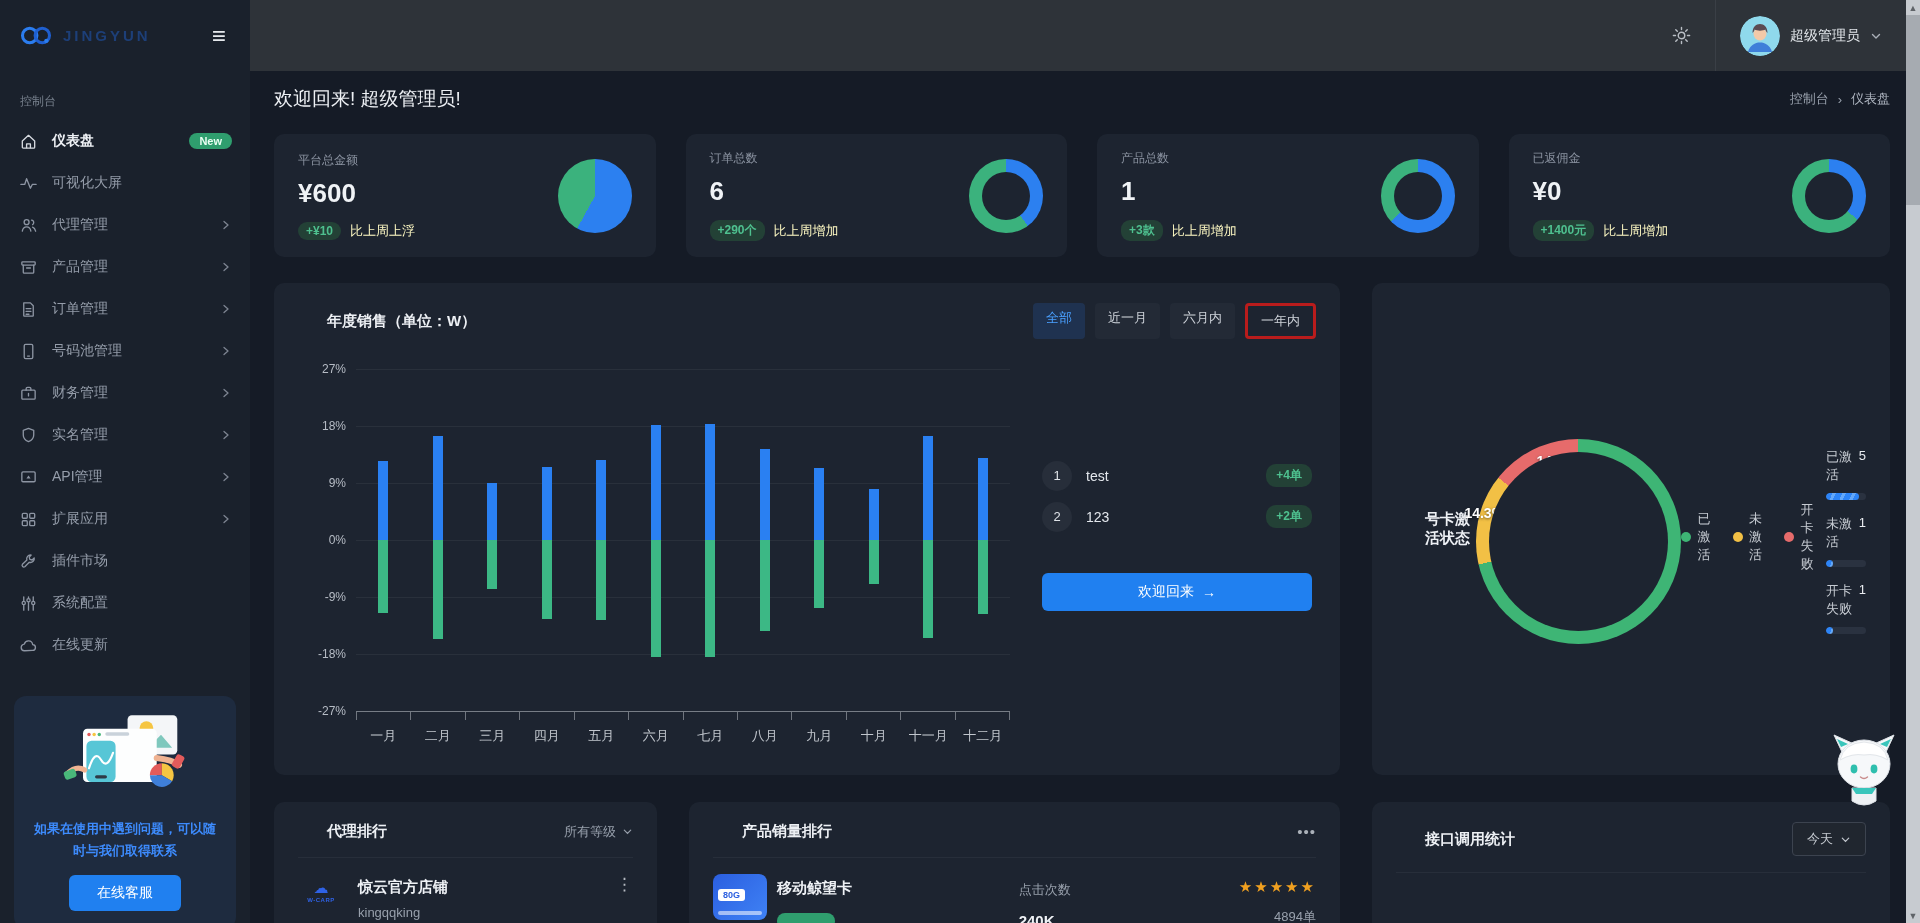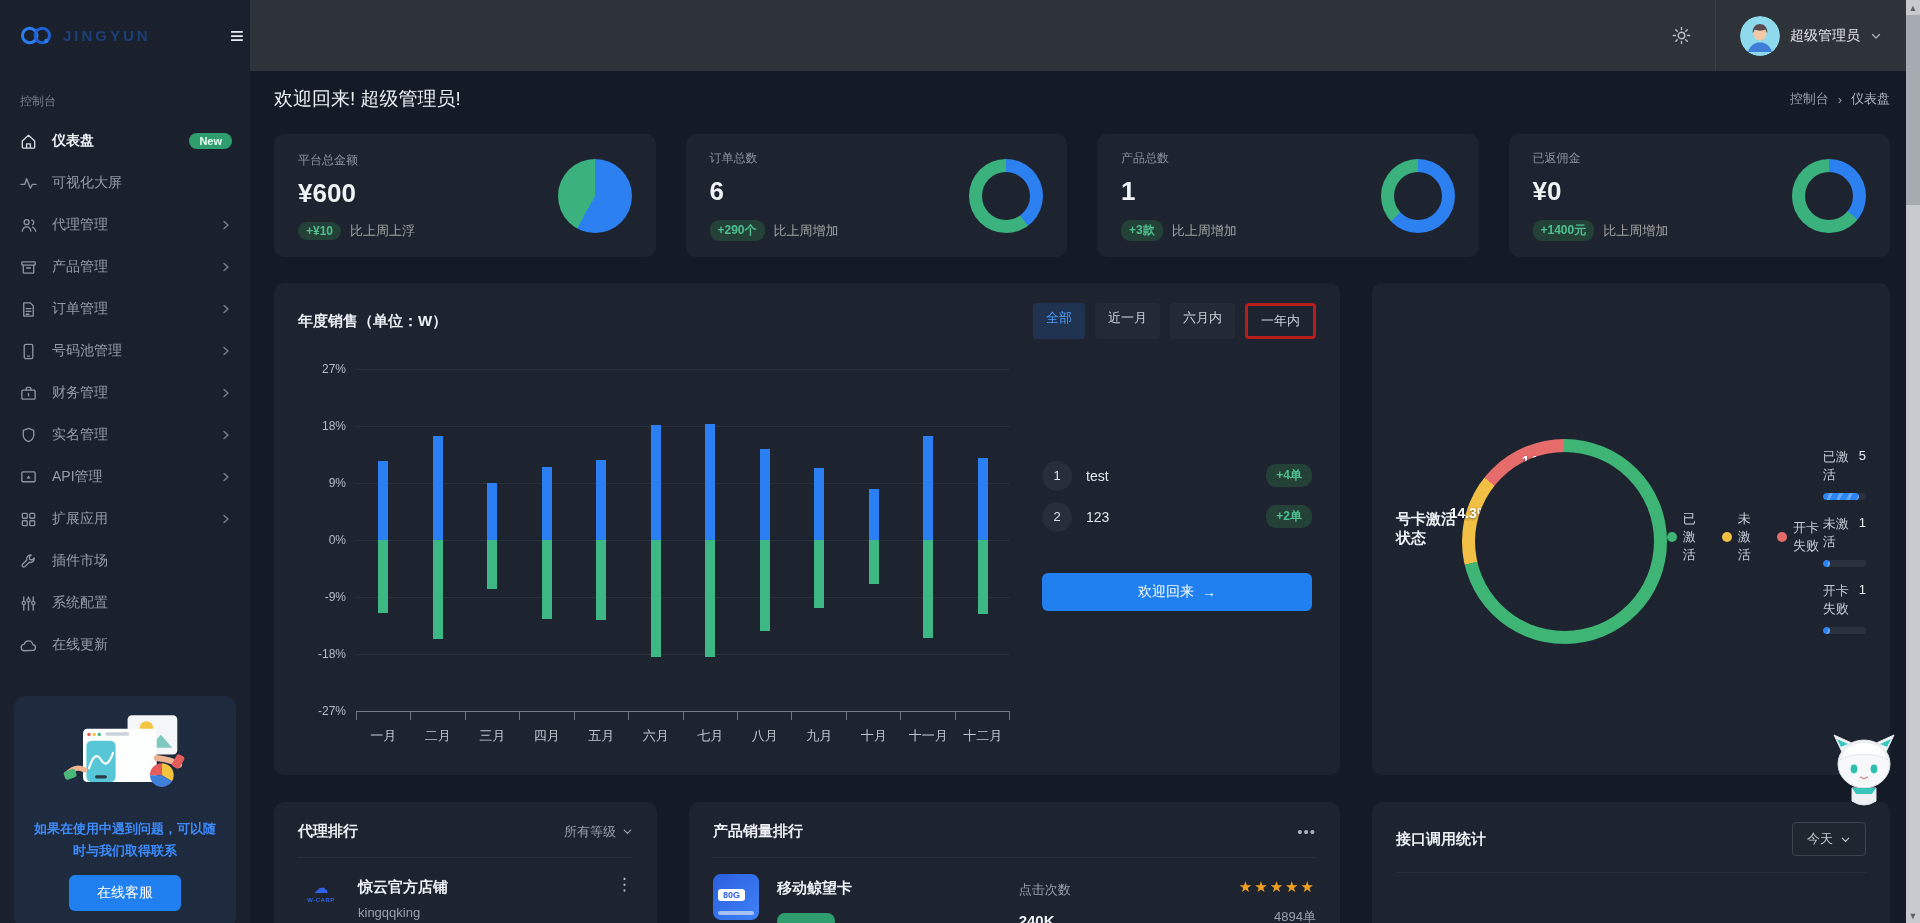--- a/index.html
+++ b/index.html
@@ -2,21 +2,21 @@
 <html><head>
 <meta charset="utf-8">
 <style>
   *{box-sizing:border-box;margin:0;padding:0;}
   html,body{width:1920px;height:923px;overflow:hidden;}
   body{background:#151b26;font-family:"Liberation Sans",sans-serif;position:relative;}
   .layout{display:flex;height:100%;}
 
   
   .sidebar{width:250px;background:#1a212c;flex-shrink:0;display:flex;flex-direction:column;}
-  .side-head{height:71px;display:flex;align-items:center;justify-content:space-between;padding:0 6px 0 16px;flex-shrink:0;}
+  .side-head{height:71px;display:flex;align-items:center;justify-content:space-between;padding:0 24px 0 16px;flex-shrink:0;}
   .logo{display:flex;align-items:center;gap:7px;cursor:pointer;}
   .logo-text{font-size:15px;font-weight:bold;color:#1d3f78;letter-spacing:3px;}
   .hamburger{color:#e6e9ed;font-size:24px;line-height:1;cursor:pointer;}
   .section-label{color:#77808d;font-size:12px;padding:22px 20px 10px;}
   .menu-item{height:42px;display:flex;align-items:center;gap:14px;padding:0 18px;color:#959daa;font-size:14px;cursor:pointer;}
   .mi-icon{width:20px;height:20px;color:#8d95a3;display:flex;align-items:center;justify-content:center;flex-shrink:0;}
   .mi-icon svg{width:19px;height:19px;}
   .mi-label{flex:1;}
   .menu-item.active .mi-label{color:#eef1f5;font-weight:bold;}
   .menu-item.active .mi-icon{color:#d6dae0;}
@@ -46,29 +46,29 @@
   .crumb-current{color:#aeb5c0;}
 
   
   .stats-row{display:grid;grid-template-columns:repeat(4,1fr);gap:30px;margin-top:22px;}
   .card{background:#1d2430;border-radius:10px;}
   .stat-card{height:123px;padding:18px 24px;display:flex;justify-content:space-between;align-items:center;}
   .stat-label{color:#8b93a1;font-size:12px;}
   .stat-value{color:#f0f3f6;font-size:26px;font-weight:bold;margin-top:9px;}
   .stat-foot{display:flex;align-items:center;gap:9px;margin-top:13px;}
   .stat-badge{background:#234136;color:#4ec08f;font-size:12px;font-weight:bold;padding:2px 8px;border-radius:9px;white-space:nowrap;}
-  .stat-note{color:#a3a3a3;font-size:13px;white-space:nowrap;}
+  .stat-note{color:#fef9c3;font-size:13px;white-space:nowrap;}
   .stat-donut{width:74px;height:74px;border-radius:50%;position:relative;flex-shrink:0;}
   .donut-hole{position:absolute;inset:13px;background:#1d2430;border-radius:50%;}
 
   
   .mid-row{display:grid;grid-template-columns:1fr 518px;gap:32px;margin-top:26px;height:492px;}
   .sales-card{padding:20px 24px;display:flex;flex-direction:column;min-width:0;}
   .card-head{display:flex;justify-content:space-between;align-items:center;}
-  .card-title{color:#edf0f4;font-size:15px;font-weight:bold;}
+  .card-title{color:#edf0f4;font-size:15px;font-weight:bold;margin-left:29px;}
   .filters{display:flex;gap:10px;}
   .chip{font-size:13px;color:#cdd2d9;background:#232a36;padding:6px 13px;border-radius:4px;cursor:pointer;}
   .chip.active{color:#4aa0ff;background:rgba(42,118,227,.18);}
   .chip.outlined{background:transparent;border:3px solid #b91c1c;}
 
   .sales-body{flex:1;display:flex;min-height:0;}
   .chart-wrap{flex:1;display:flex;flex-direction:column;padding:30px 6px 10px 0;min-width:0;}
   .plot{position:relative;flex:1;margin-left:58px;}
   .gridline{position:absolute;left:0;right:0;height:1px;background:rgba(255,255,255,.055);}
   .ytick{position:absolute;left:-52px;transform:translateY(-50%);color:#b6bcc5;font-size:12px;width:42px;text-align:right;}
@@ -116,21 +116,21 @@
   .kebab{margin-left:auto;color:#b5bac1;font-size:17px;cursor:pointer;line-height:1;}
 
   .agent-item{display:flex;align-items:flex-start;gap:14px;padding-top:18px;}
   .agent-logo{width:46px;display:flex;align-items:center;gap:2px;flex-direction:column;padding-top:4px;}
   .agent-logo .cloud{color:#2f62e6;font-size:15px;line-height:1;}
   .agent-logo .brand{color:#2f62e6;font-size:6px;font-weight:bold;letter-spacing:.5px;}
   .agent-name{color:#eef1f5;font-size:15px;font-weight:bold;padding-top:2px;}
   .agent-sub{color:#98a0ac;font-size:13px;margin-top:8px;}
 
   .product-item{display:grid;grid-template-columns:60px 1.1fr 1fr auto;align-items:start;gap:4px;padding-top:16px;}
-  .thumb{width:46px;height:46px;border-radius:8px;background:linear-gradient(135deg,#2b5fe0,#3f82f5);position:relative;overflow:hidden;}
+  .thumb{width:54px;height:46px;border-radius:8px;background:linear-gradient(135deg,#2b5fe0,#3f82f5);position:relative;overflow:hidden;}
   .thumb-badge{position:absolute;left:5px;top:15px;background:#fff;color:#2b5fe0;font-size:9px;font-weight:bold;padding:1px 5px;border-radius:3px;}
   .thumb-line{position:absolute;left:5px;bottom:5px;right:5px;height:4px;border-radius:2px;background:rgba(255,255,255,.55);}
   .prod-name{color:#eef1f5;font-size:15px;font-weight:bold;padding-top:5px;}
   .prod-pill{margin-top:15px;width:58px;height:16px;border-radius:8px;background:#2f9e6e;}
   .click-label{color:#98a0ac;font-size:13px;padding-top:7px;}
   .click-value{color:#eef1f5;font-weight:bold;margin-top:13px;font-size:15px;}
   .stars{color:#f0a020;font-size:15px;letter-spacing:2px;padding-top:4px;text-align:right;}
   .orders{color:#98a0ac;font-size:13px;text-align:right;margin-top:12px;}
 
   

